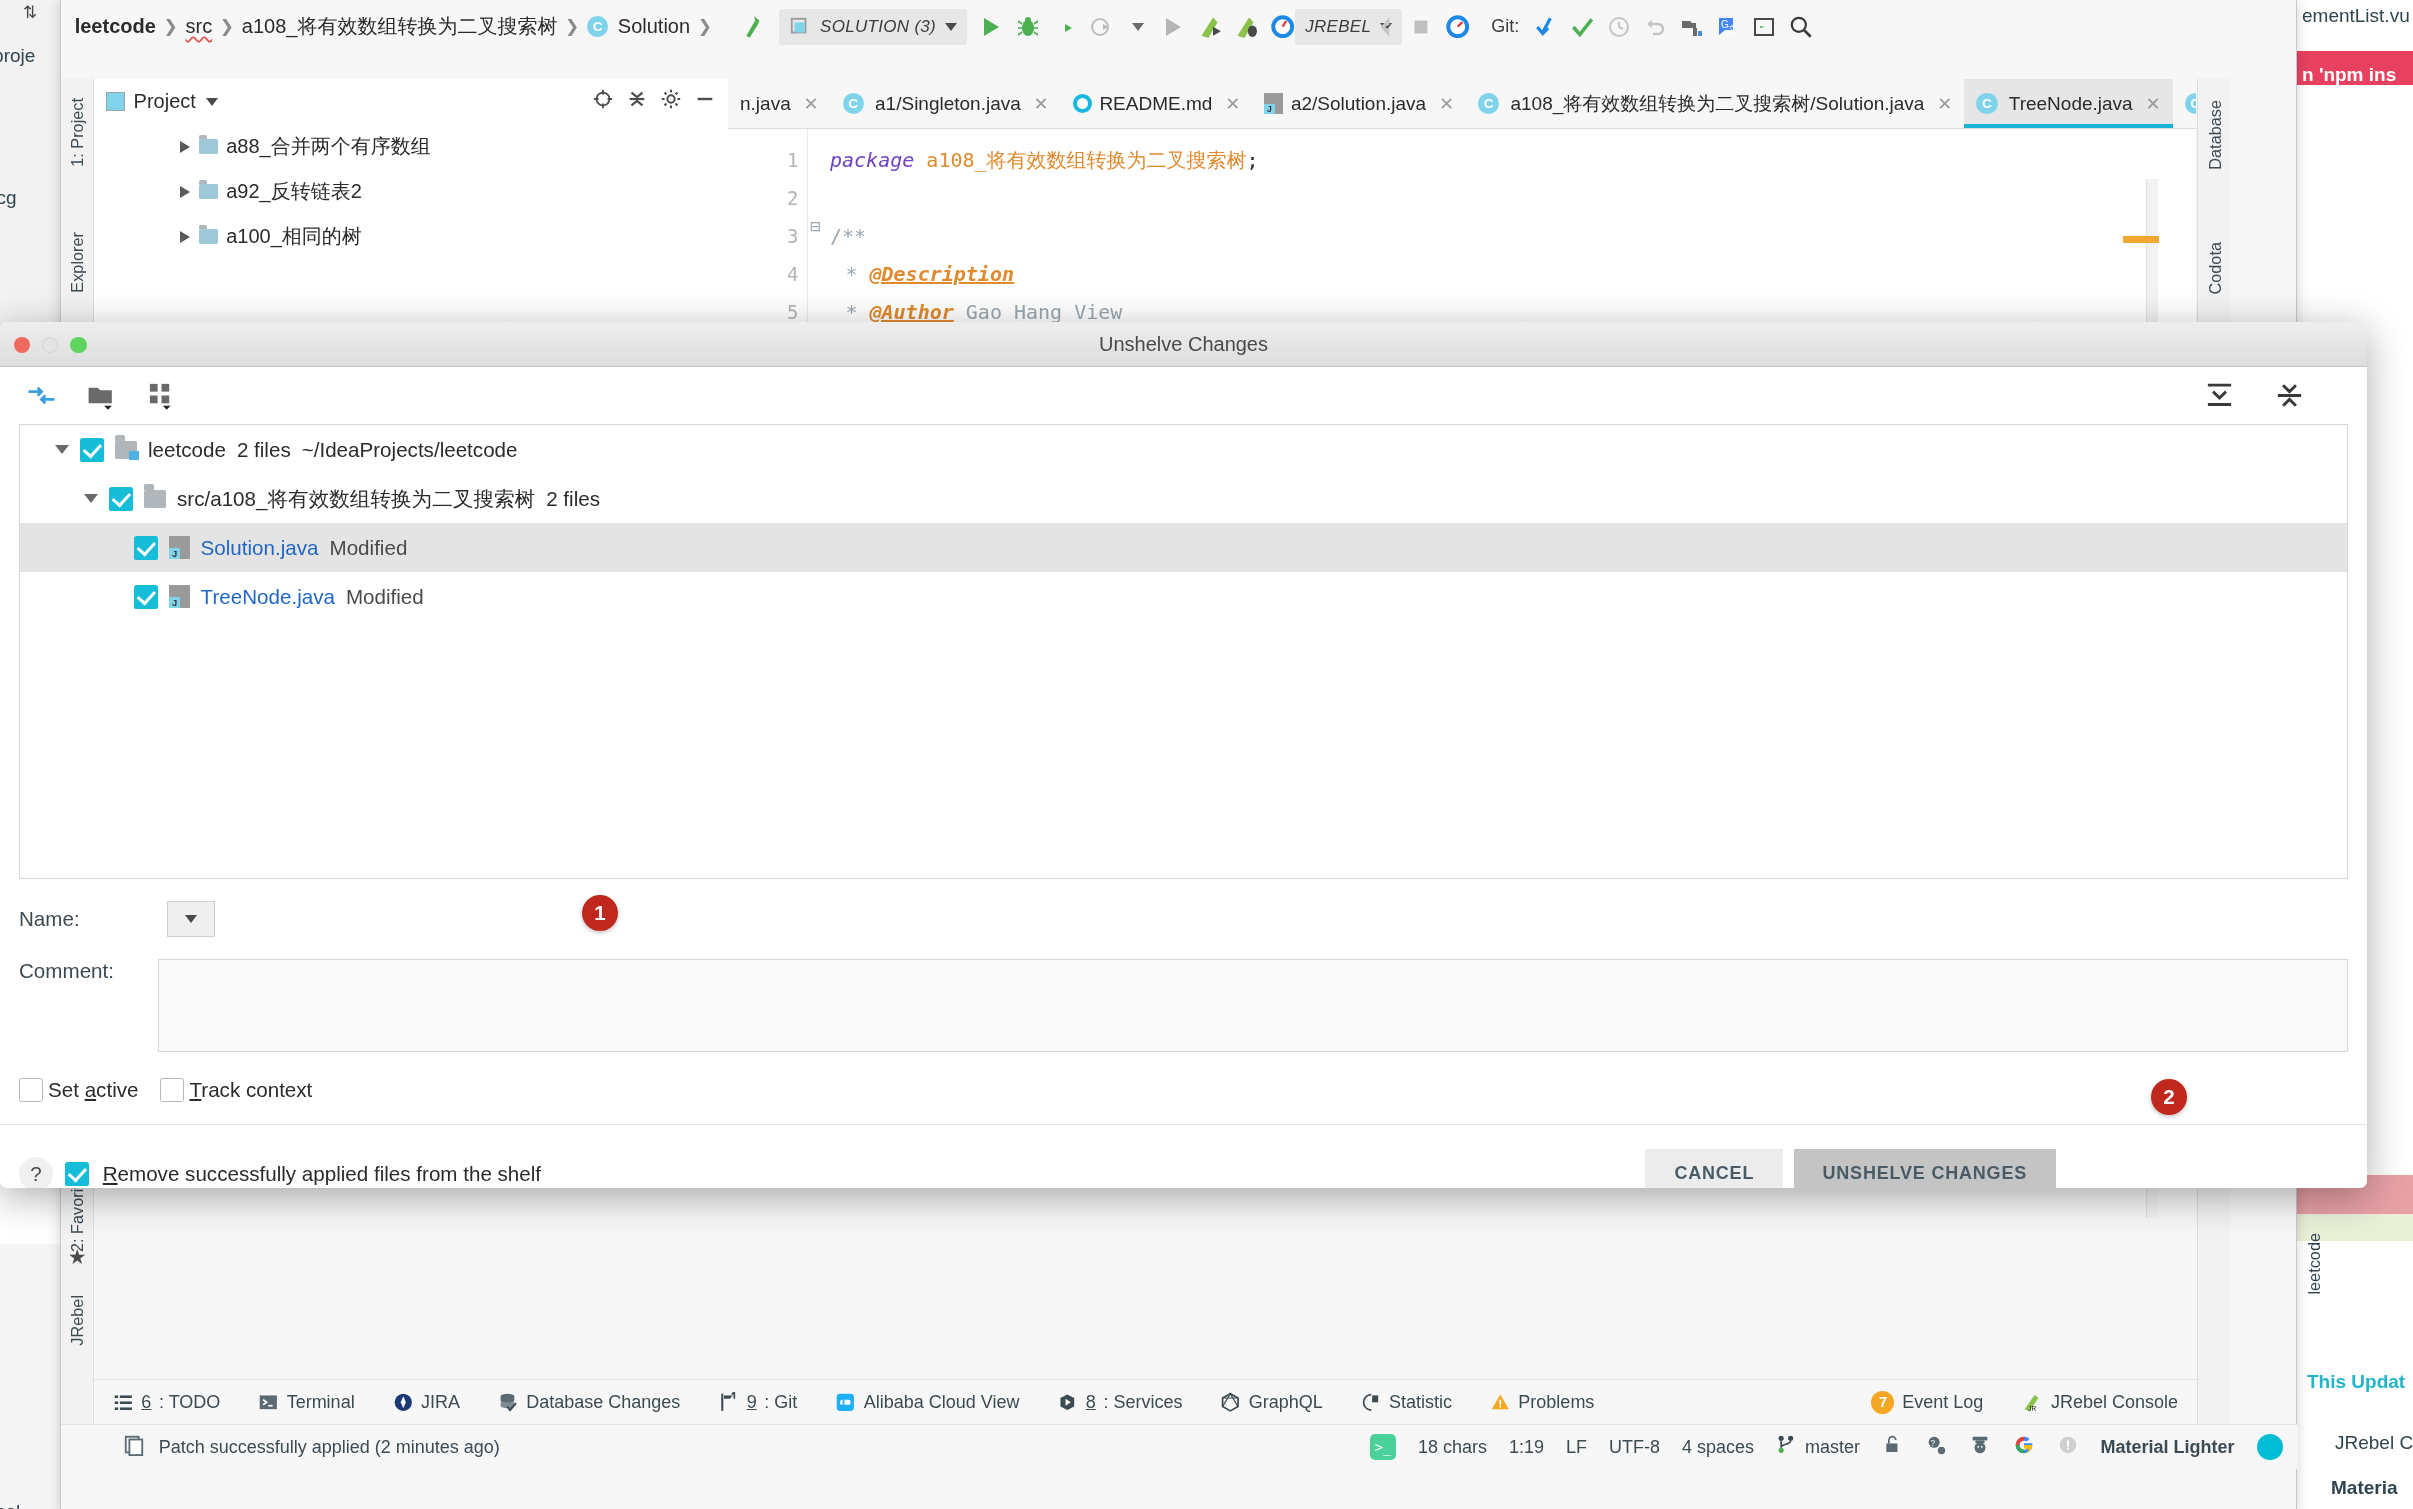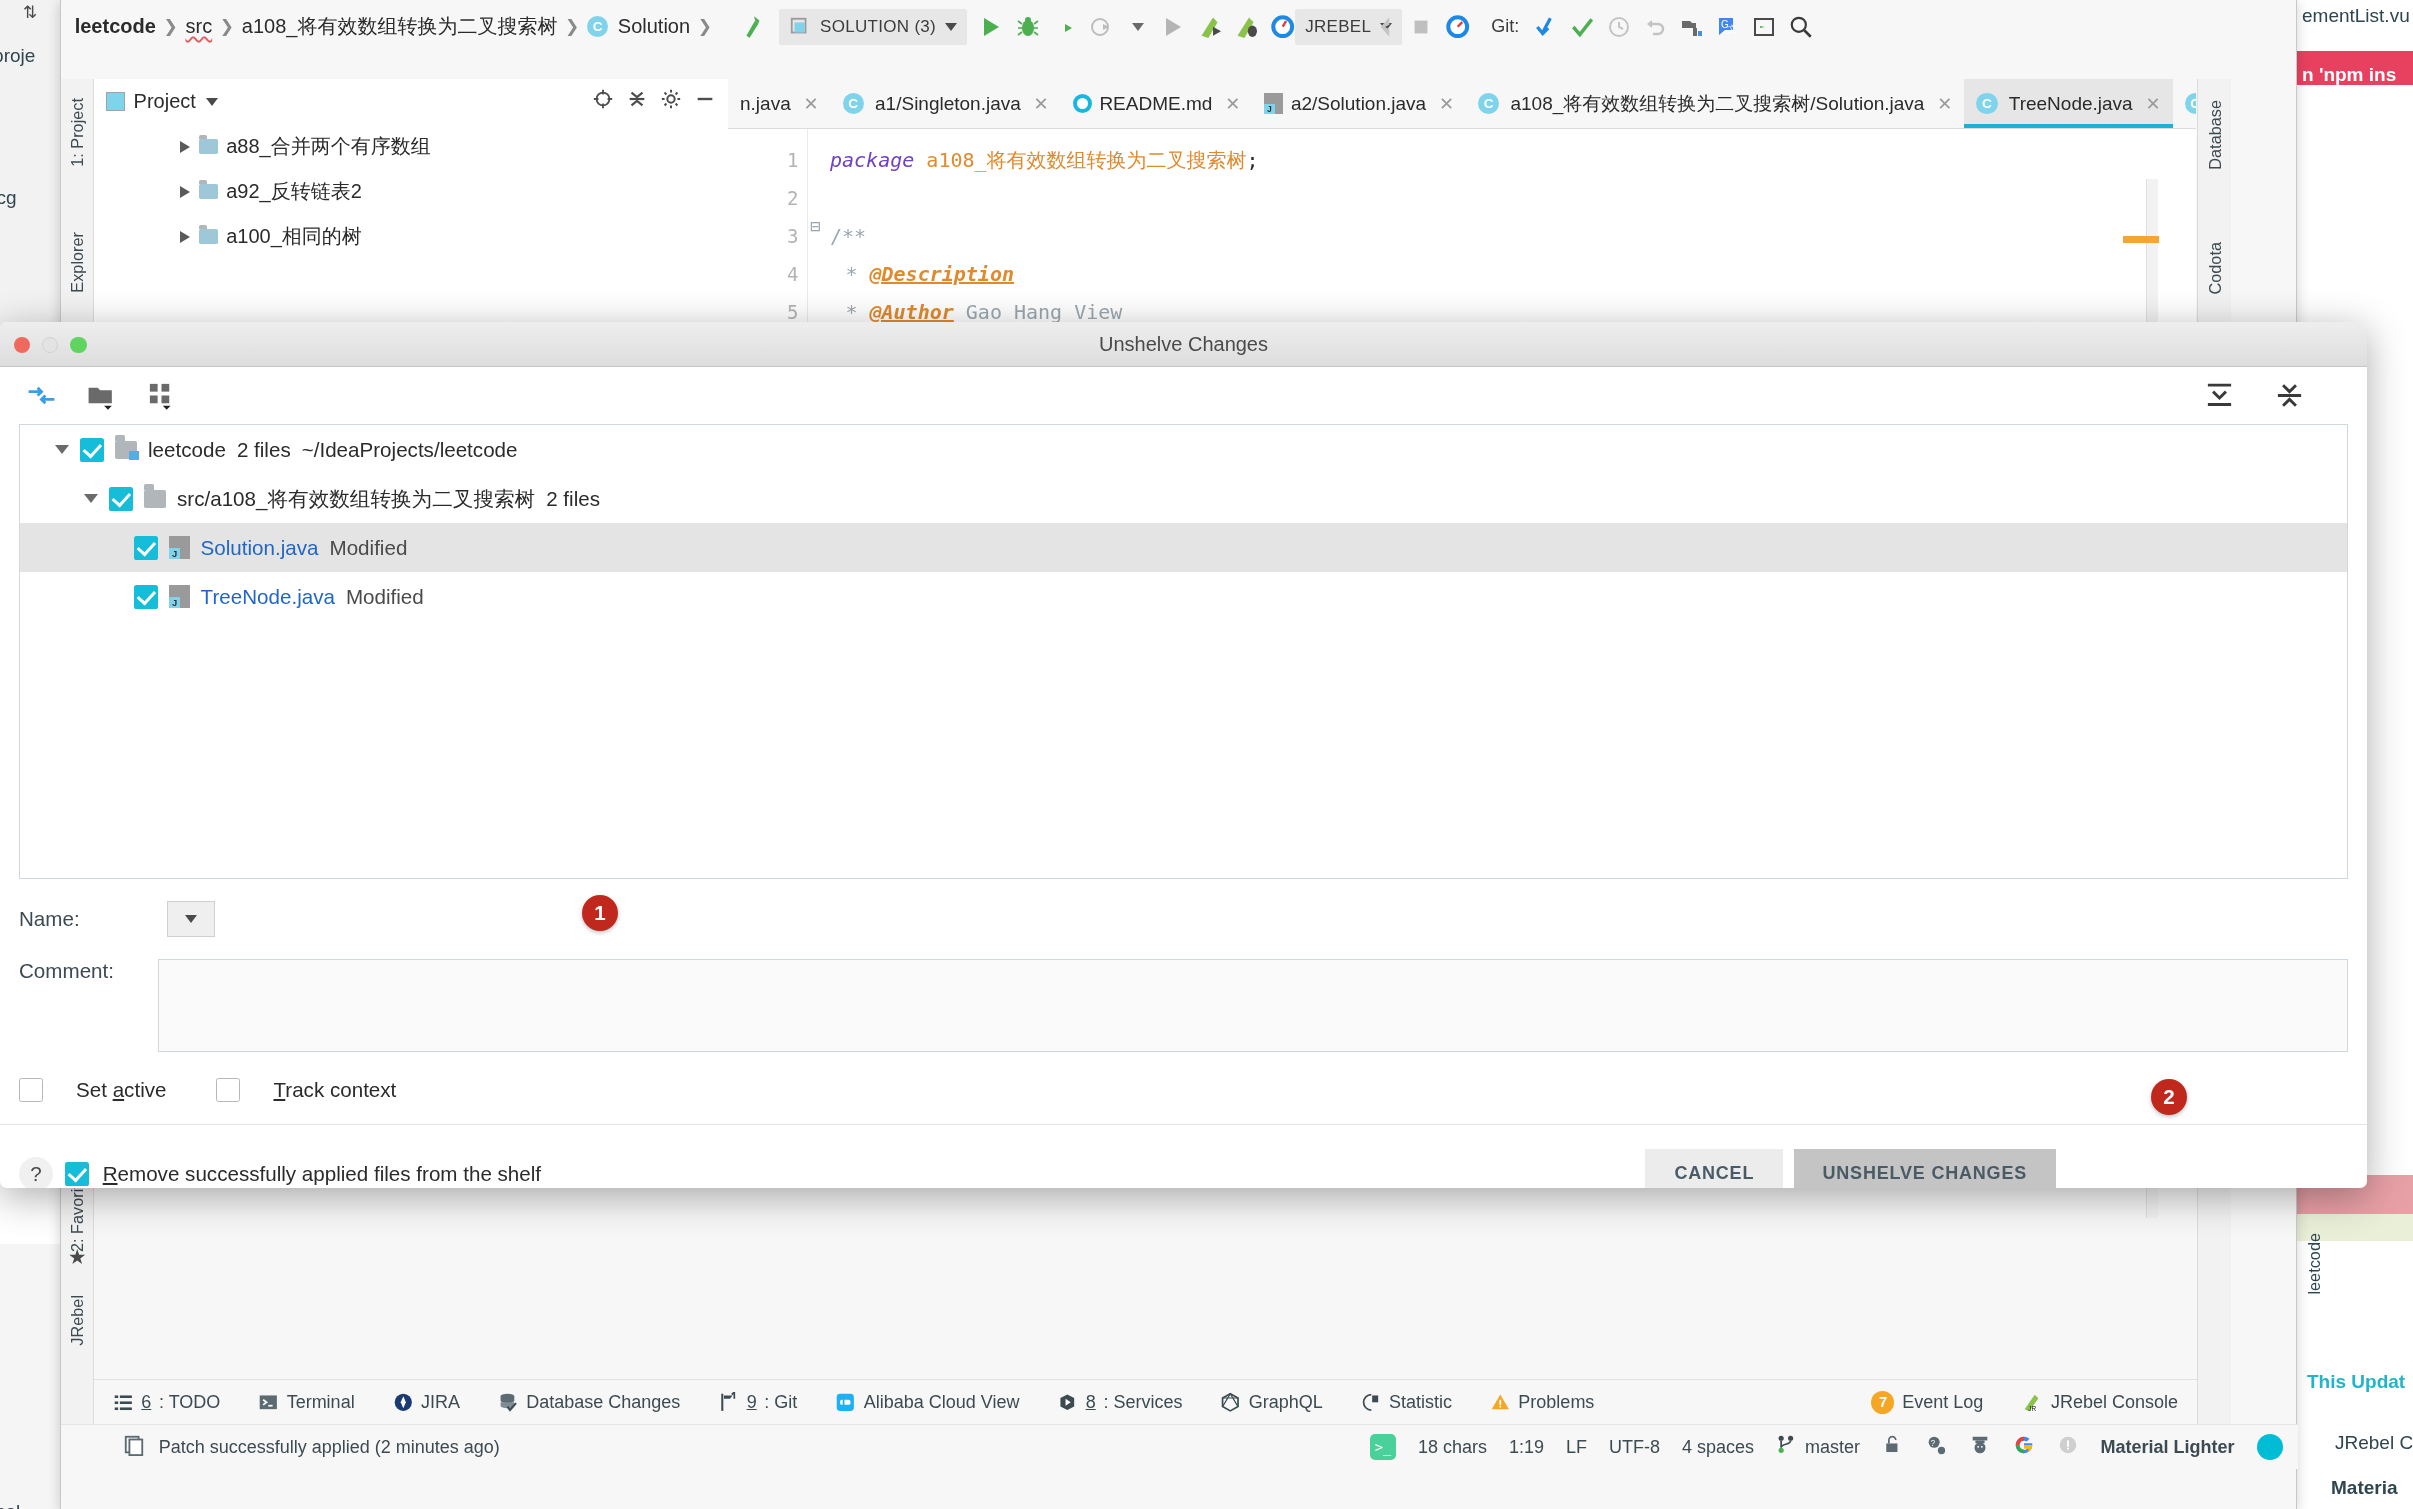--- a/index.html
+++ b/index.html
@@ -86,21 +86,21 @@
   
   .toolbar { display: flex; align-items: center; gap: 3.4px; margin-left: 24px; }
   .tb-ico {
     width: 33px; height: 33px; display: inline-flex; align-items: center;
     justify-content: center; font-size: 19px; color: #4d4d4d;
   }
   .tb-combo {
     display: flex; align-items: center; gap: 8.6px; height: 36px;
     background: #e7e7e7; border-radius: 2.6px; padding: 0 10.3px; margin: 0 5.1px;
   }
-  .tb-combo .lbl { font-size: 17px; color: #3c3c3c; letter-spacing: 0.3px; }
+  .tb-combo .lbl { font-size: 17px; color: #3c3c3c; letter-spacing: 0.3px; font-style: italic; }
   .tri-down { width: 0; height: 0; border-left: 6.9px solid transparent;
               border-right: 6.9px solid transparent; border-top: 8.6px solid #4a4a4a; }
   .tri-right { width: 0; height: 0; border-top: 9.4px solid transparent;
                border-bottom: 9.4px solid transparent; border-left: 15.4px solid #4caf50; }
   .tri-right.gray { border-left-color: #b5b5b5; }
   .git-lbl { font-size: 18px; color: #3c3c3c; margin: 0 6.9px 0 13.7px; }
 
   
   .lstrip {
     position: absolute; left: 0; top: 79px; width: 33px; height: 1353px;
@@ -285,21 +285,21 @@
     position: absolute; left: 0; right: 0; bottom: -13.7px; height: 4.3px; background: #17b0c6;
   }
   .name-drop {
     width: 48px; height: 36px; background: #efefef; border: 0.9px solid #cfcfcf;
     display: flex; align-items: center; justify-content: center; margin-left: 8.6px;
   }
   .comment-row { display: flex; align-items: flex-start; padding: 0 19px; margin-top: 22px; }
   .comment-box {
     flex: 1; height: 93px; background: #fafafa; border: 0.9px solid #cfd8dc;
   }
-  .cb-row { display: flex; align-items: center; padding: 0 19px; margin-top: 26px; gap: 33px; }
+  .cb-row { display: flex; align-items: center; padding: 0 19px; margin-top: 26px; gap: 5px; }
   .cb-lbl { font-size: 20.6px; color: #2b2b2b; }
   .cb-lbl u { text-decoration: underline; }
   .sep-line { height: 0.9px; background: #e3e3e3; margin: 0 0 0 0; }
   .foot { display: flex; align-items: center; padding: 0 19px; margin-top: 24px; }
   .help-ic {
     width: 34px; height: 34px; border-radius: 50%; background: #f0f0f0; color: #4a4a4a;
     display: inline-flex; align-items: center; justify-content: center; font-size: 20.6px;
     margin-right: 12px;
   }
   .btns { margin-left: auto; display: flex; gap: 10.3px; padding-right: 292px; }

